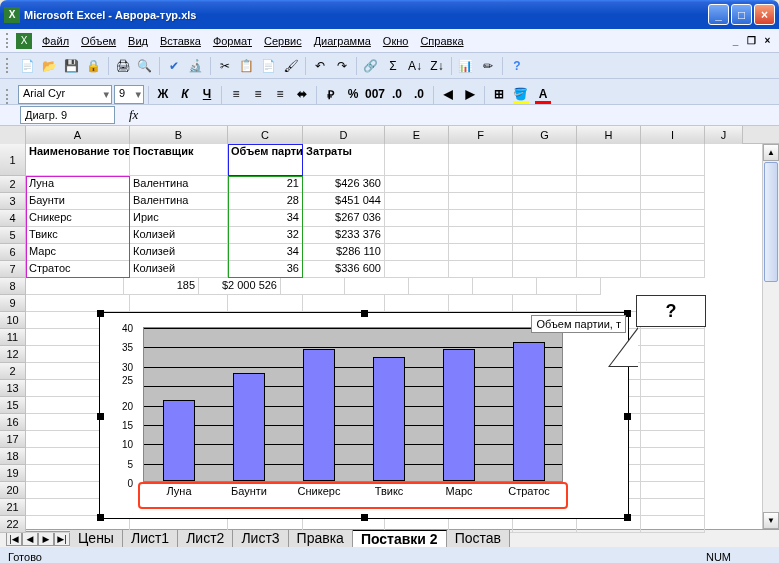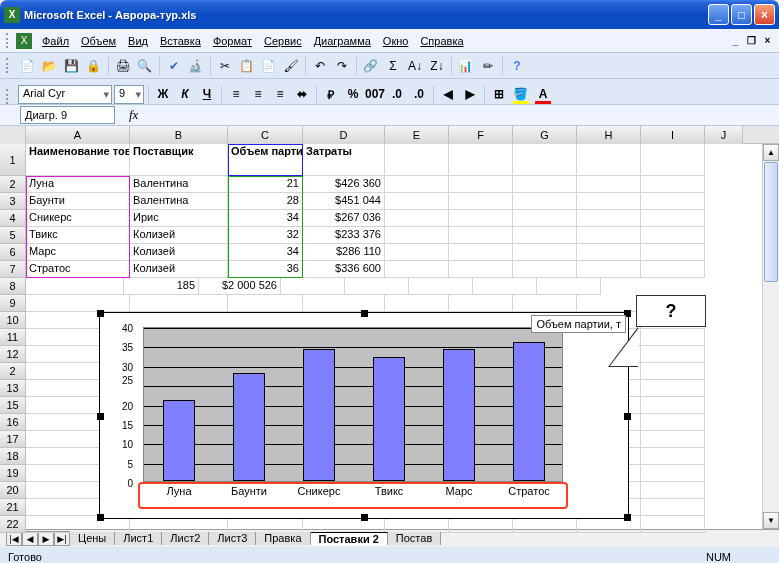--- a/index.html
+++ b/index.html
@@ -70,21 +70,21 @@
 .xaxis-hilite { position: absolute; left: 38px; top: 169px; width: 430px; height: 27px; border: 2px solid #ff4020; border-radius: 4px; }
 
 .callout { position: absolute; left: 636px; top: 295px; }
 .callout-box { width: 70px; height: 32px; border: 1px solid #333; background: white; display: flex; align-items: center; justify-content: center; font-size: 18px; font-weight: bold; }
 .callout-tail { position: absolute; width: 0; height: 0; border-right: 30px solid #333; border-top: 40px solid transparent; left: -28px; top: 32px; }
 .callout-tail::after { content: ""; position: absolute; width: 0; height: 0; border-right: 28px solid white; border-top: 37px solid transparent; left: 2px; top: -38px; }
 
 .tabs { height: 18px; background: #f0f0f0; display: flex; align-items: center; border-top: 1px solid #9f9f9f; }
 .tabnav { display: flex; margin-left: 6px; }
 .tn { width: 16px; height: 15px; display: flex; align-items: center; justify-content: center; font-size: 9px; border: 1px solid #999; cursor: pointer; }
-.tab { padding: 0 8px; background: #fff; border-right: 1px solid #999; font-size: 11px; cursor: pointer; position: relative; }
+.tab { padding: 0 8px; background: #fff; border-right: 1px solid #999; font-size: 14px; cursor: pointer; position: relative; }
 .tab.active { background: #fff; font-weight: bold; border-top: 1px solid #000; }
 .tab:not(.active) { background: #e0e0e0; }
 
 .status { height: 20px; background: #dfe8f6; display: flex; align-items: center; padding: 0 8px; }
 .status .sp { flex: 1; }
 .status .num { margin-right: 40px; }
 
 .vscroll { position: absolute; right: 0; top: 18px; width: 17px; bottom: 0; background: #f0f0f0; border-left: 1px solid #ccc; }
 .vscroll .btn { height: 17px; background: linear-gradient(#fefefe, #dfdfdf); border: 1px solid #aaa; display: flex; align-items: center; justify-content: center; font-size: 8px; }
 .vscroll .thumb { position: absolute; top: 18px; left: 1px; right: 1px; height: 120px; background: linear-gradient(to right, #e8eefb, #c8d6f0); border: 1px solid #8ba5d6; border-radius: 2px; }

